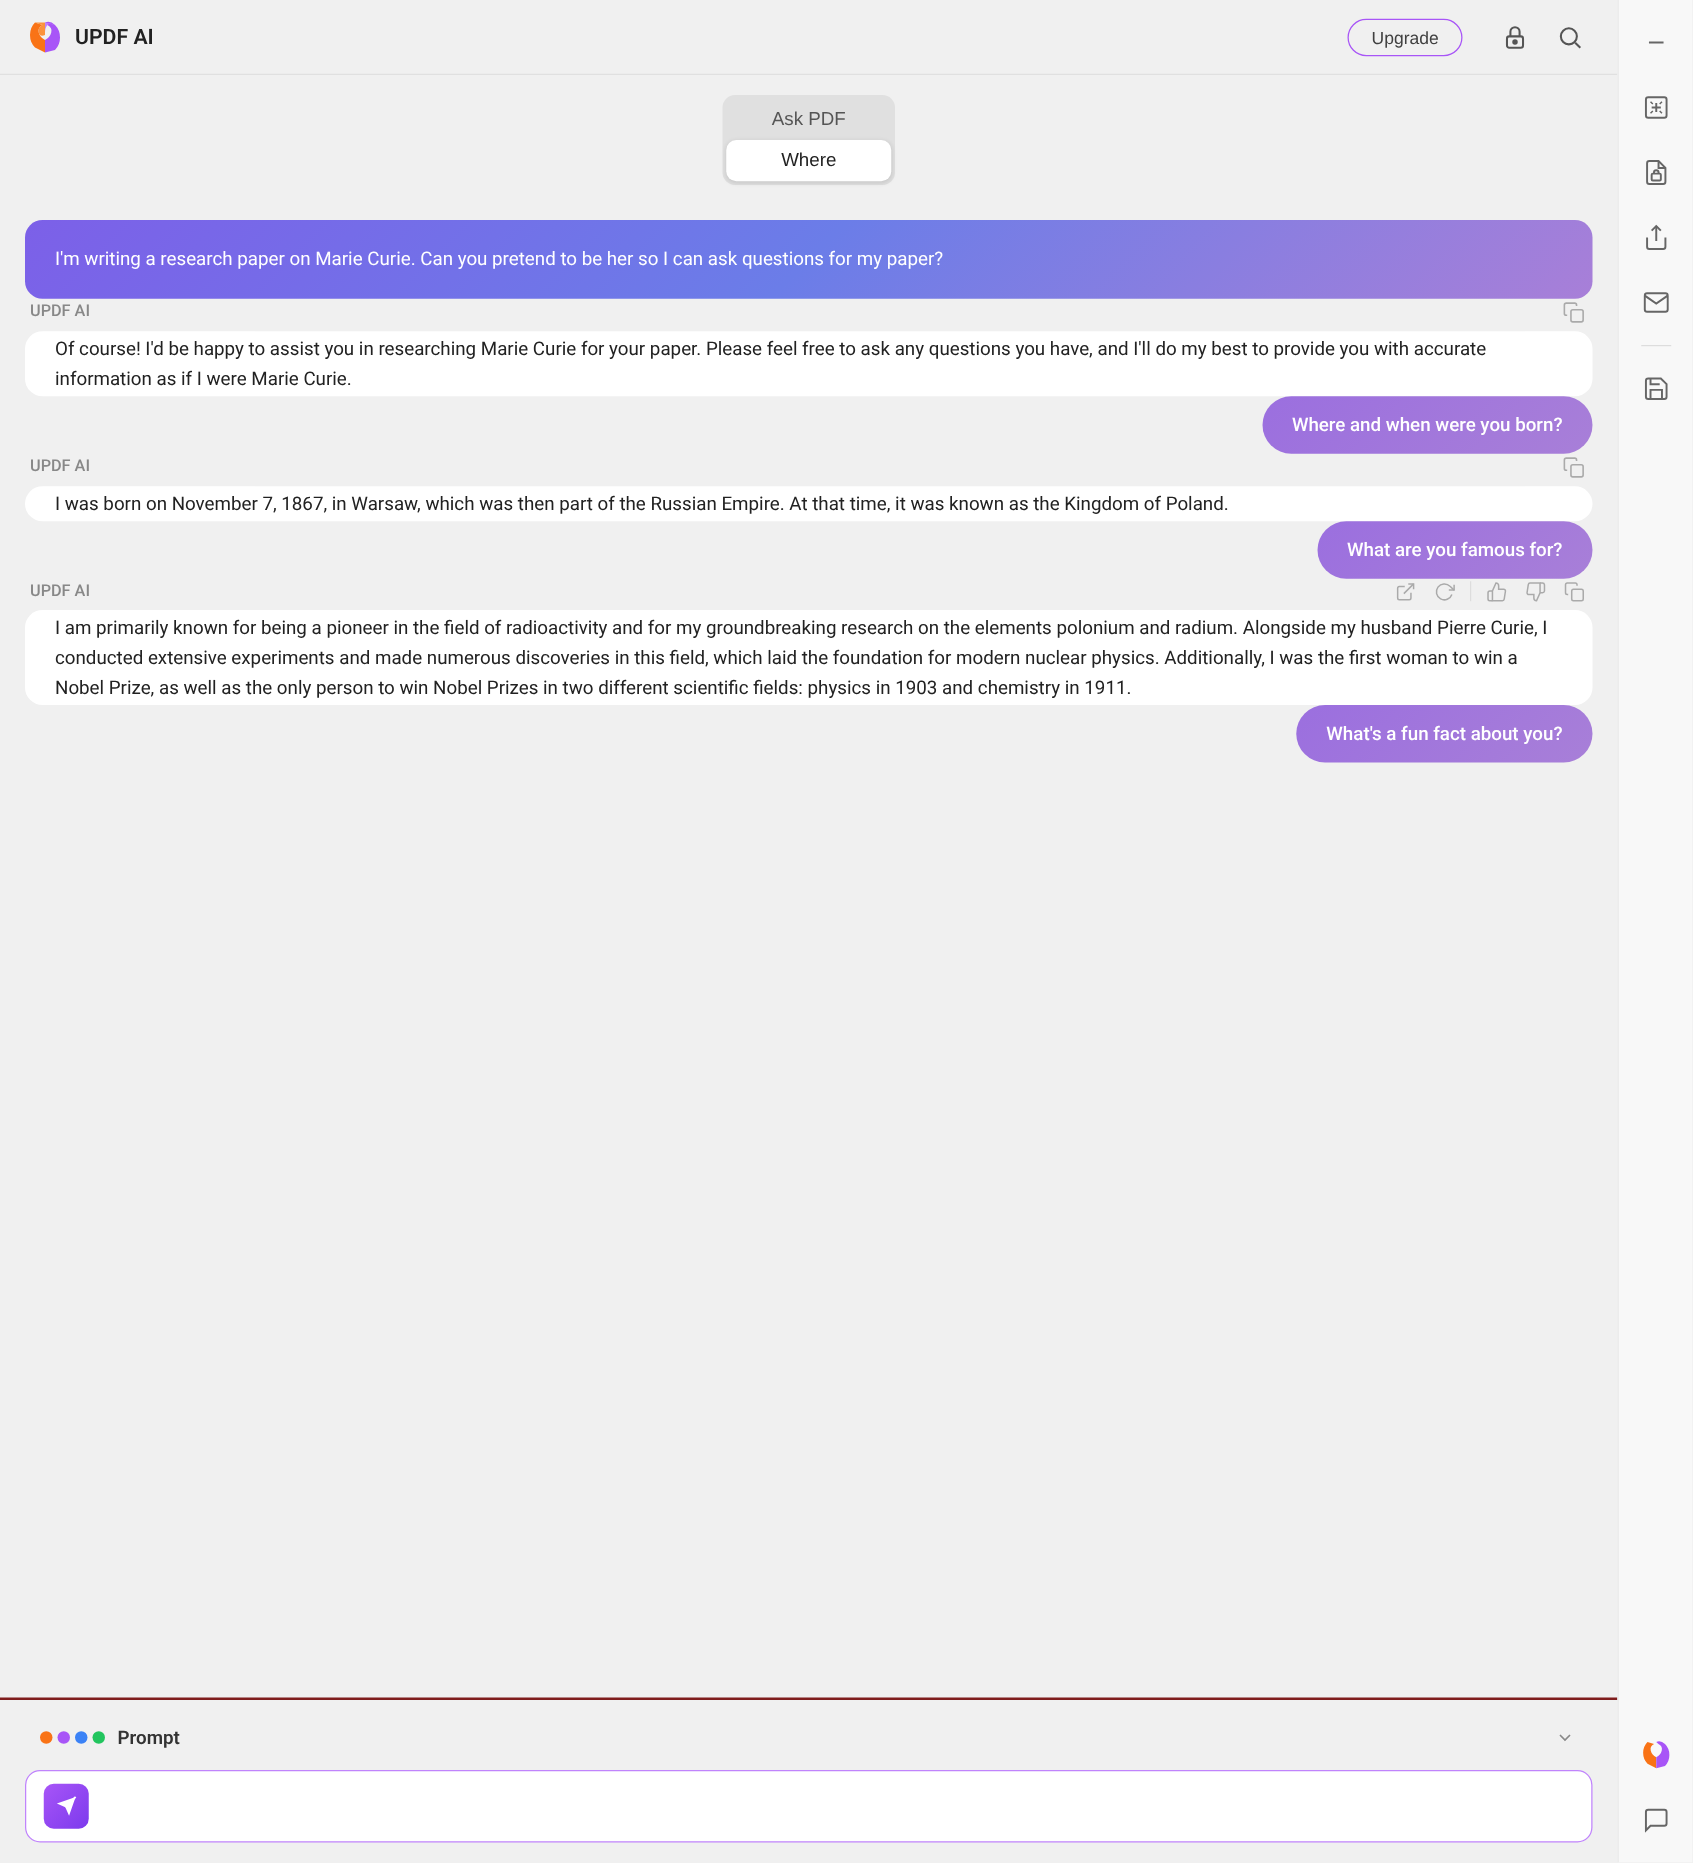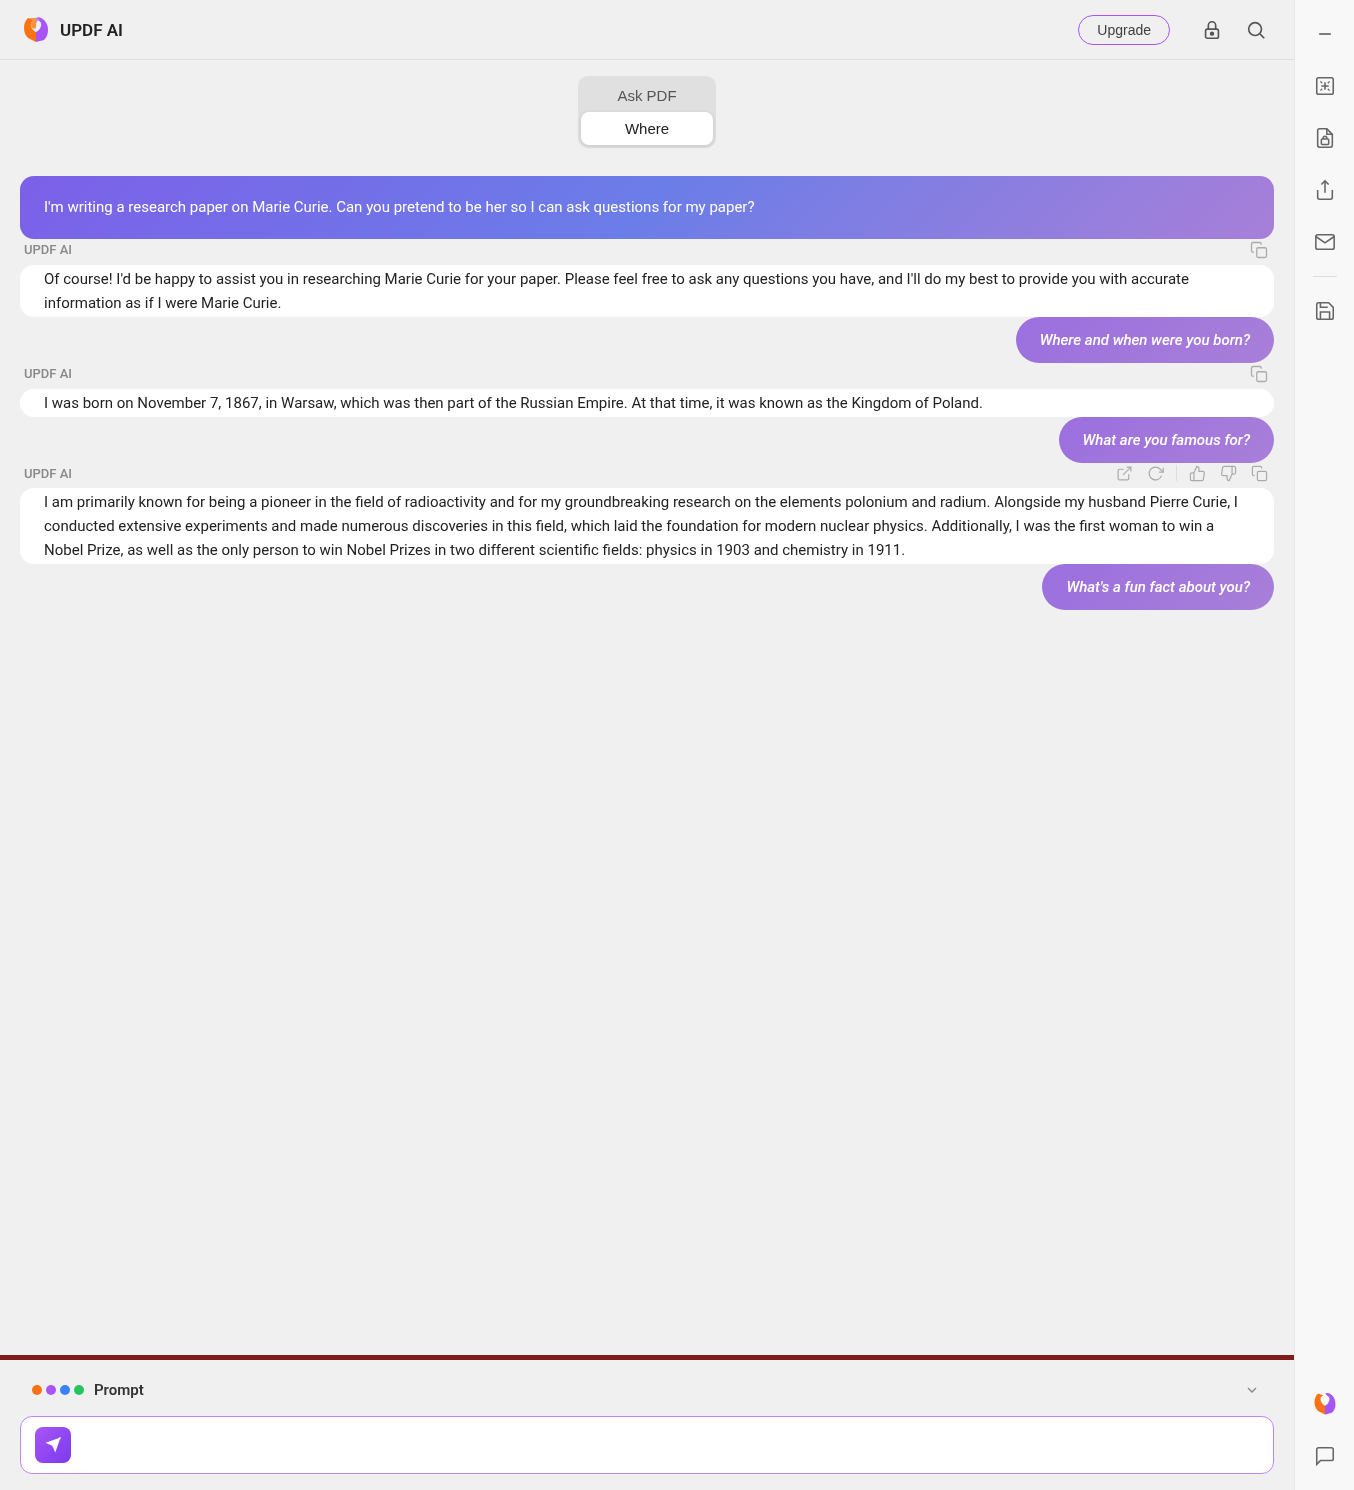--- a/index.html
+++ b/index.html
@@ -189,28 +189,27 @@
     }
 
     .user-bubble {
       background: linear-gradient(135deg, #9b6fdf, #a87fd8);
       color: white;
       border-radius: 24px;
       padding: 14px 24px;
       font-size: 15px;
       font-weight: 500;
       max-width: 70%;
-      font-style: italic;
     }
 
     
     .bottom-area {
       padding: 12px 20px 16px 20px;
       background: #f0f0f0;
-      border-top: 5px solid #7f1d1d;
+      border-top: 2px solid #7f1d1d;
     }
 
     .prompt-row {
       display: flex;
       align-items: center;
       justify-content: space-between;
       padding: 8px 12px;
       background: #f0f0f0;
       margin-bottom: 8px;
     }

